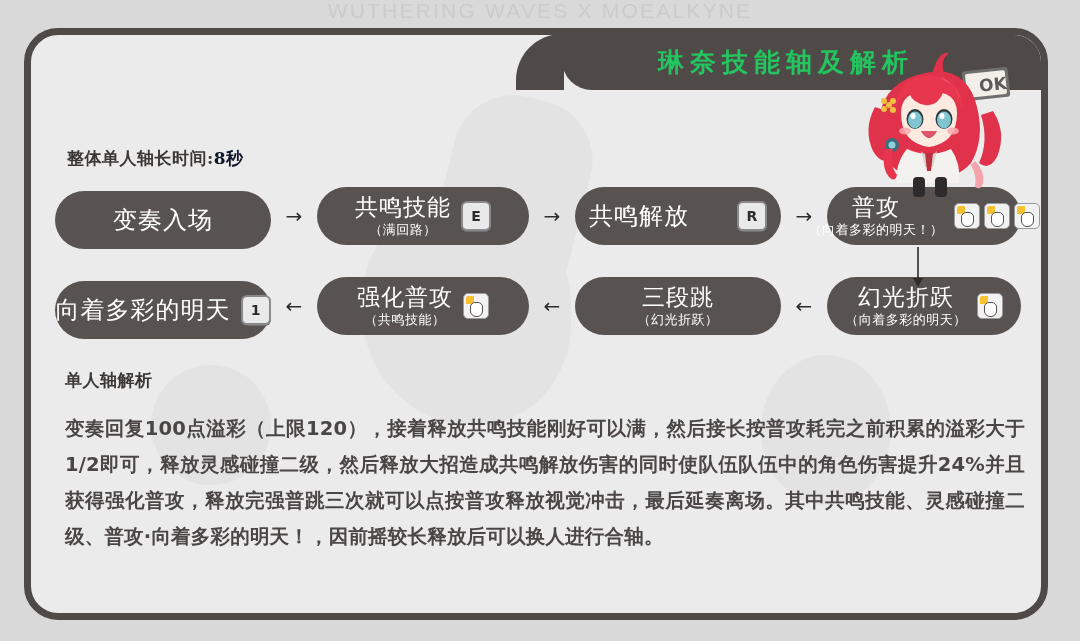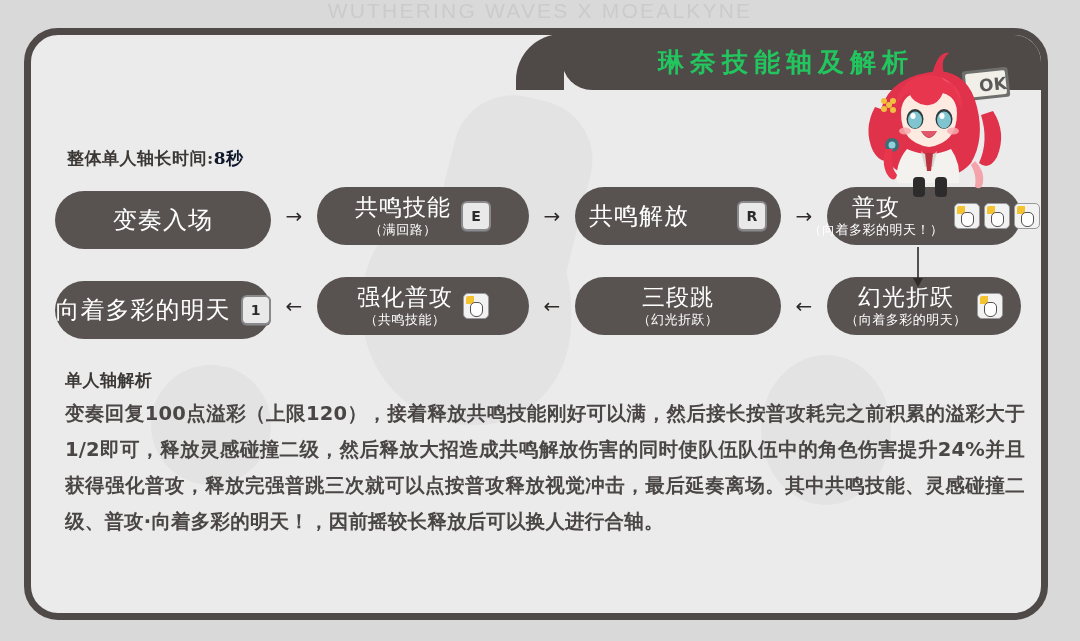--- a/index.html
+++ b/index.html
@@ -219,21 +219,21 @@
   }
 
   
   .analysis {
     position: absolute;
     left: 34px; top: 334px;
     width: 960px;
     z-index: 4;
   }
   .analysis h3 {
-    margin: 0 0 4px 0;
+    margin: 0 0 19px 0;
     font-size: 17px;
     font-weight: bold;
     color: #3b3735;
     letter-spacing: 0.5px;
     font-family: "DejaVu Serif", serif;
   }
   .analysis p {
     margin: 0;
     font-size: 19.5px;
     line-height: 36px;

